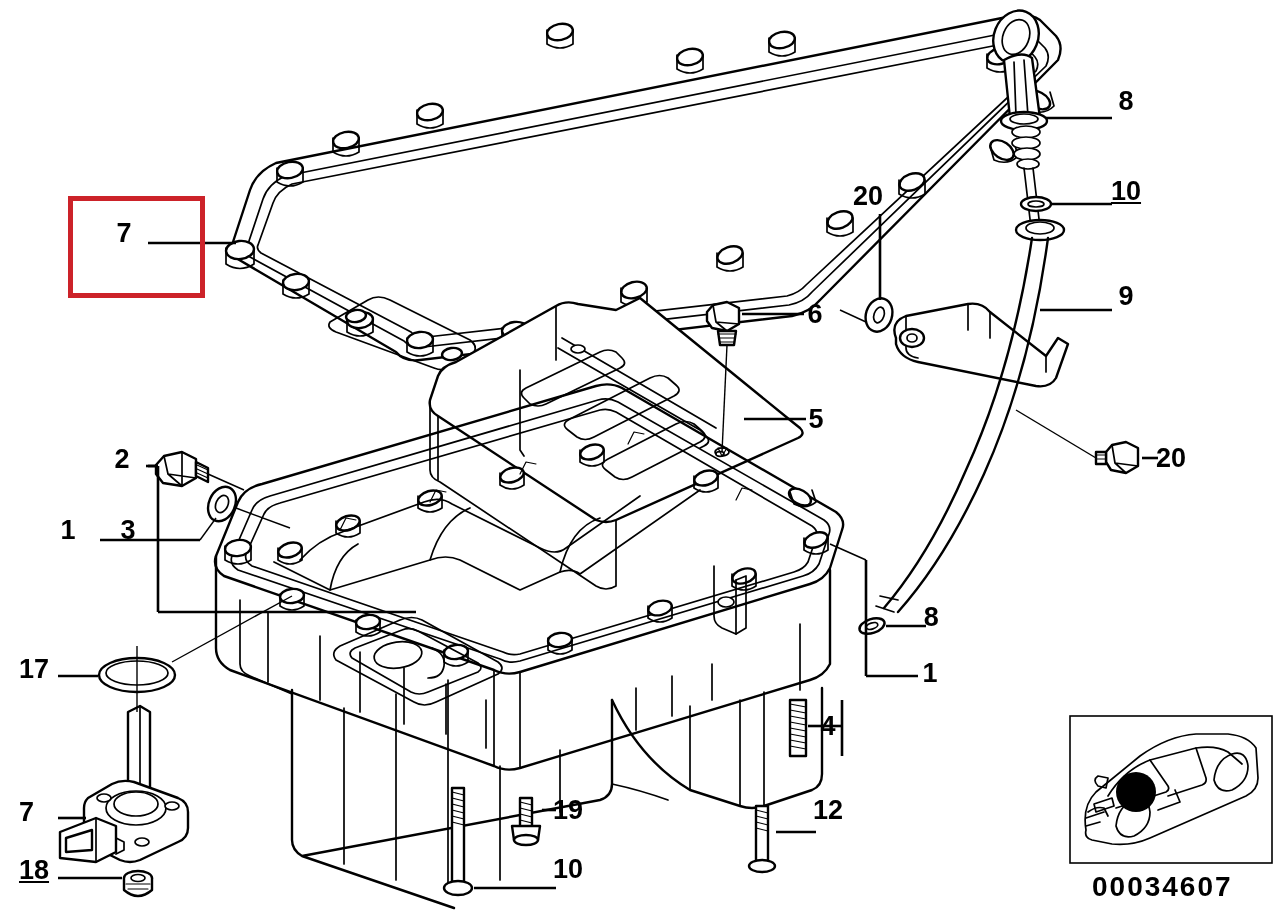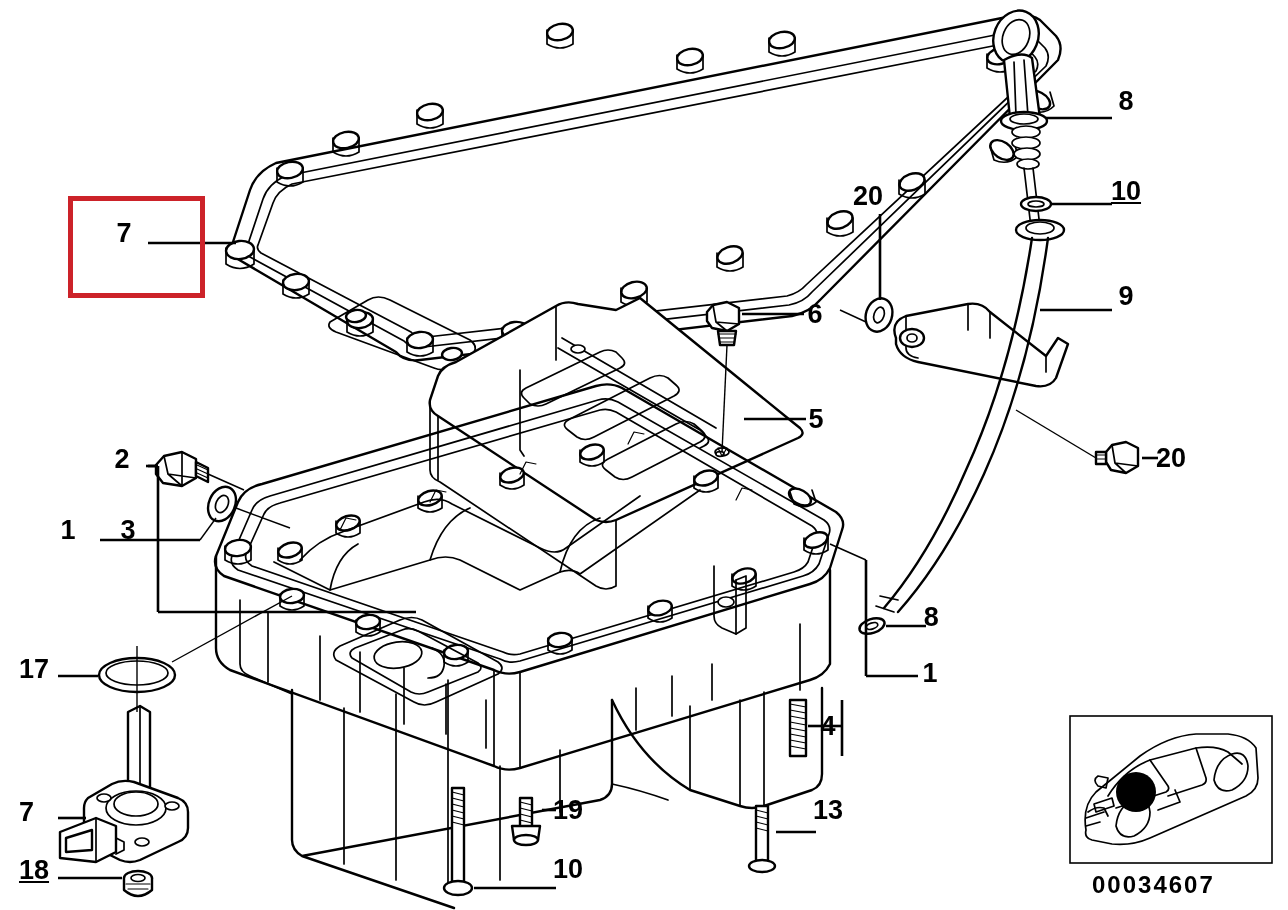--- a/index.html
+++ b/index.html
@@ -3,21 +3,21 @@
 <meta charset="utf-8">
 <title>Oil Pan Parts Diagram</title>
 <style>
   html,body{margin:0;padding:0;background:#ffffff;}
   body{width:1288px;height:910px;position:relative;overflow:hidden;
        font-family:"Liberation Sans","DejaVu Sans",sans-serif;}
   #stage{position:absolute;left:0;top:0;width:1288px;height:910px;}
   #stage svg{position:absolute;left:0;top:0;}
   .callout{position:absolute;font-weight:bold;font-size:27px;color:#000;
            line-height:1;letter-spacing:0px;white-space:nowrap;}
-  .diagnum{position:absolute;font-weight:bold;font-size:24px;color:#000;
+  .diagnum{position:absolute;font-weight:bold;font-size:28px;color:#000;
            letter-spacing:2px;white-space:nowrap;}
 </style>
 </head>
 <body>
 
 <div id="stage">
 
 <svg width="1288" height="910" viewBox="0 0 1288 910">
   <defs>
     <style>
@@ -448,21 +448,21 @@
 <div class="callout" style="left: 122px; top: 459px; margin-left: -7.51562px; margin-top: -13.5px;">2</div>
 <div class="callout" style="left: 128px; top: 530px; margin-left: -7.51562px; margin-top: -13.5px;">3</div>
 <div class="callout" style="left: 828px; top: 726px; margin-left: -7.51562px; margin-top: -13.5px;">4</div>
 <div class="callout" style="left: 816px; top: 419px; margin-left: -7.51562px; margin-top: -13.5px;">5</div>
 <div class="callout" style="left: 815px; top: 314px; margin-left: -7.51562px; margin-top: -13.5px;">6</div>
 <div class="callout" style="left: 124px; top: 233px; margin-left: -7.51562px; margin-top: -13.5px;">7</div>
 <div class="callout" style="left: 1126px; top: 101px; margin-left: -7.51562px; margin-top: -13.5px;">8</div>
 <div class="callout" style="left: 1126px; top: 296px; margin-left: -7.51562px; margin-top: -13.5px;">9</div>
 <div class="callout" style="left: 1126px; top: 191px; margin-left: -15.0234px; margin-top: -13.5px; text-decoration: underline;">10</div>
 <div class="callout" style="left: 938px; top: 617px; margin-left: -14.2734px; margin-top: -13.5px;">8</div>
-<div class="callout" style="left: 828px; top: 810px; margin-left: -15.0234px; margin-top: -13.5px;">13</div>
+<div class="callout" style="left: 828px; top: 810px; margin-left: -15.0234px; margin-top: -13.5px;">12</div>
 <div class="callout" style="left: 568px; top: 810px; margin-left: -15.0234px; margin-top: -13.5px;">19</div>
 <div class="callout" style="left: 568px; top: 869px; margin-left: -15.0234px; margin-top: -13.5px;">10</div>
 <div class="callout" style="left: 1171px; top: 458px; margin-left: -15.0234px; margin-top: -13.5px;">20</div>
 <div class="callout" style="left: 34px; top: 812px; margin-left: -15.0234px; margin-top: -13.5px;">7</div>
 <div class="callout" style="left: 34px; top: 669px; margin-left: -15.0234px; margin-top: -13.5px;">17</div>
 <div class="callout" style="left: 34px; top: 870px; margin-left: -15.0234px; margin-top: -13.5px; text-decoration: underline;">18</div>
 <div class="callout" style="left: 868px; top: 196px; margin-left: -15.0234px; margin-top: -13.5px;">20</div>
 
 <div class="diagnum" style="left:1092px;top:871px">00034607</div>
 

